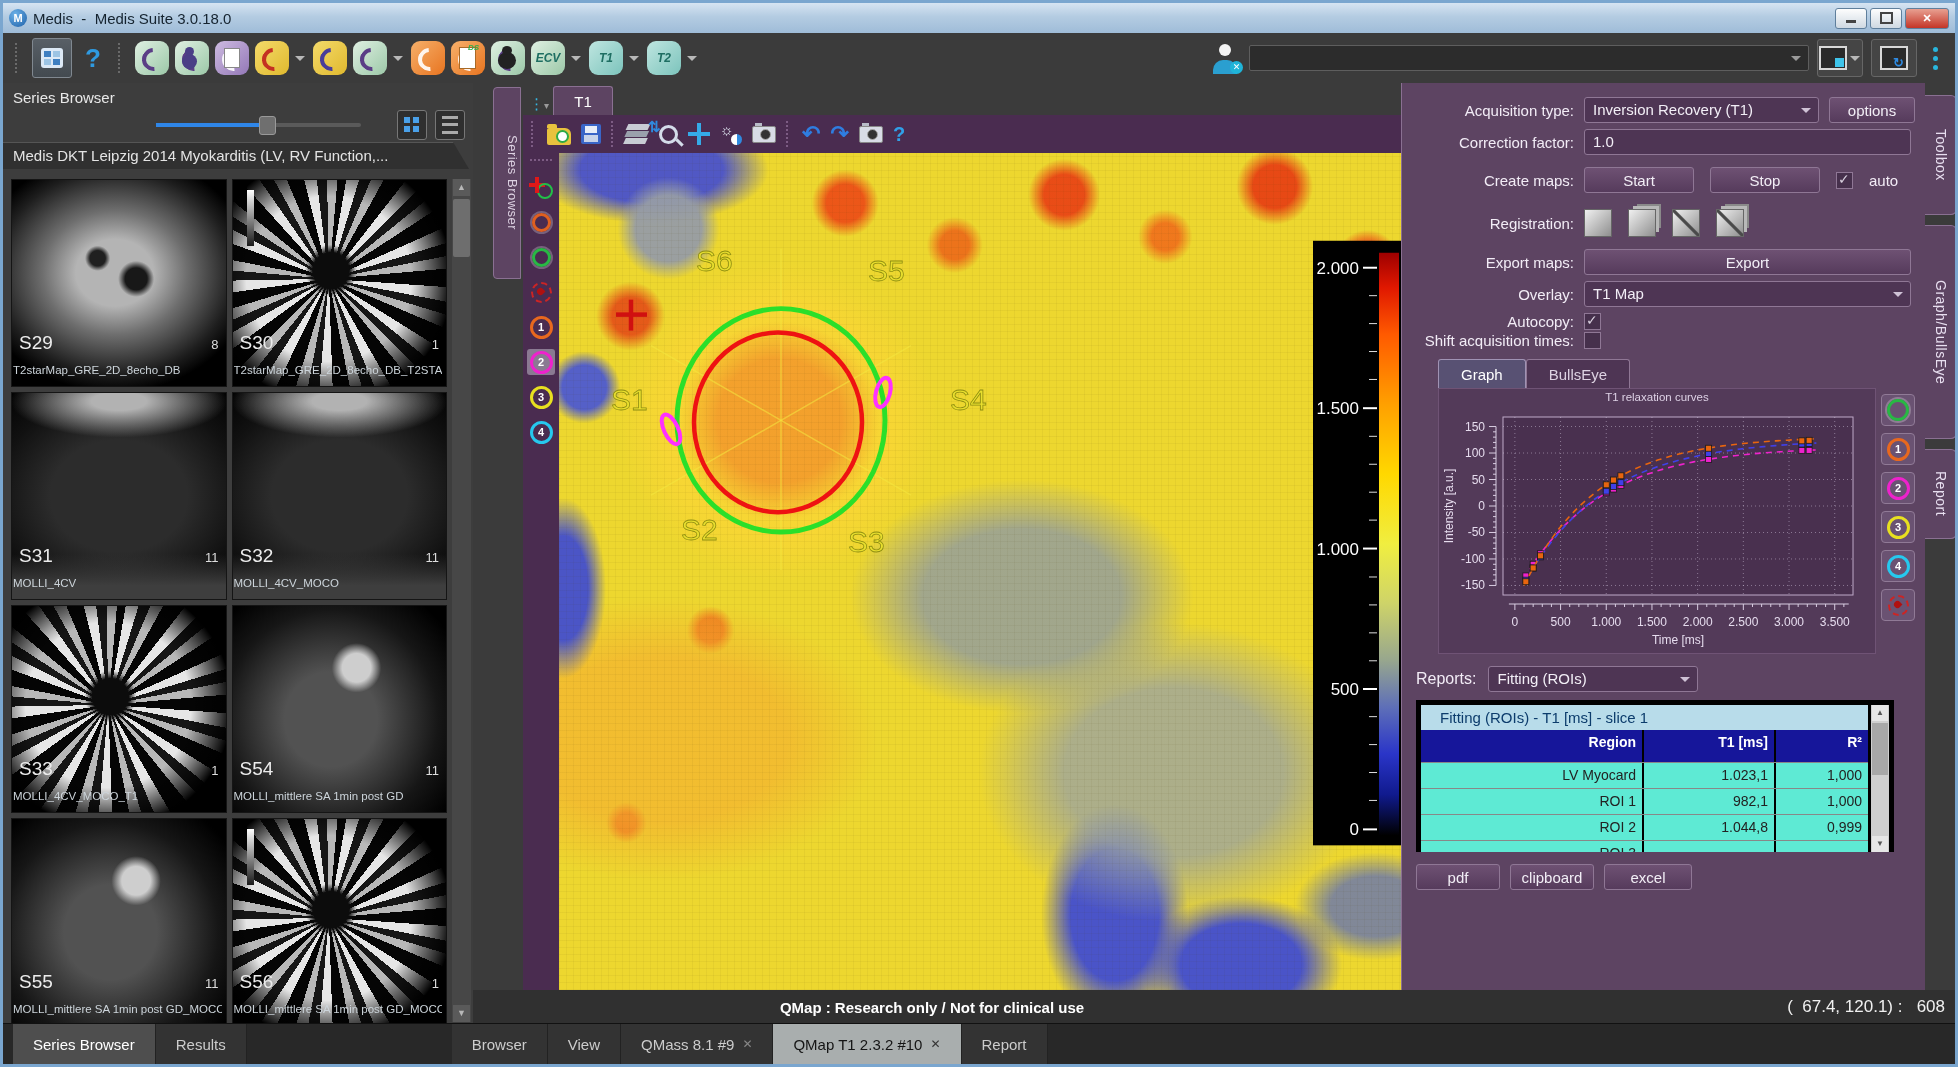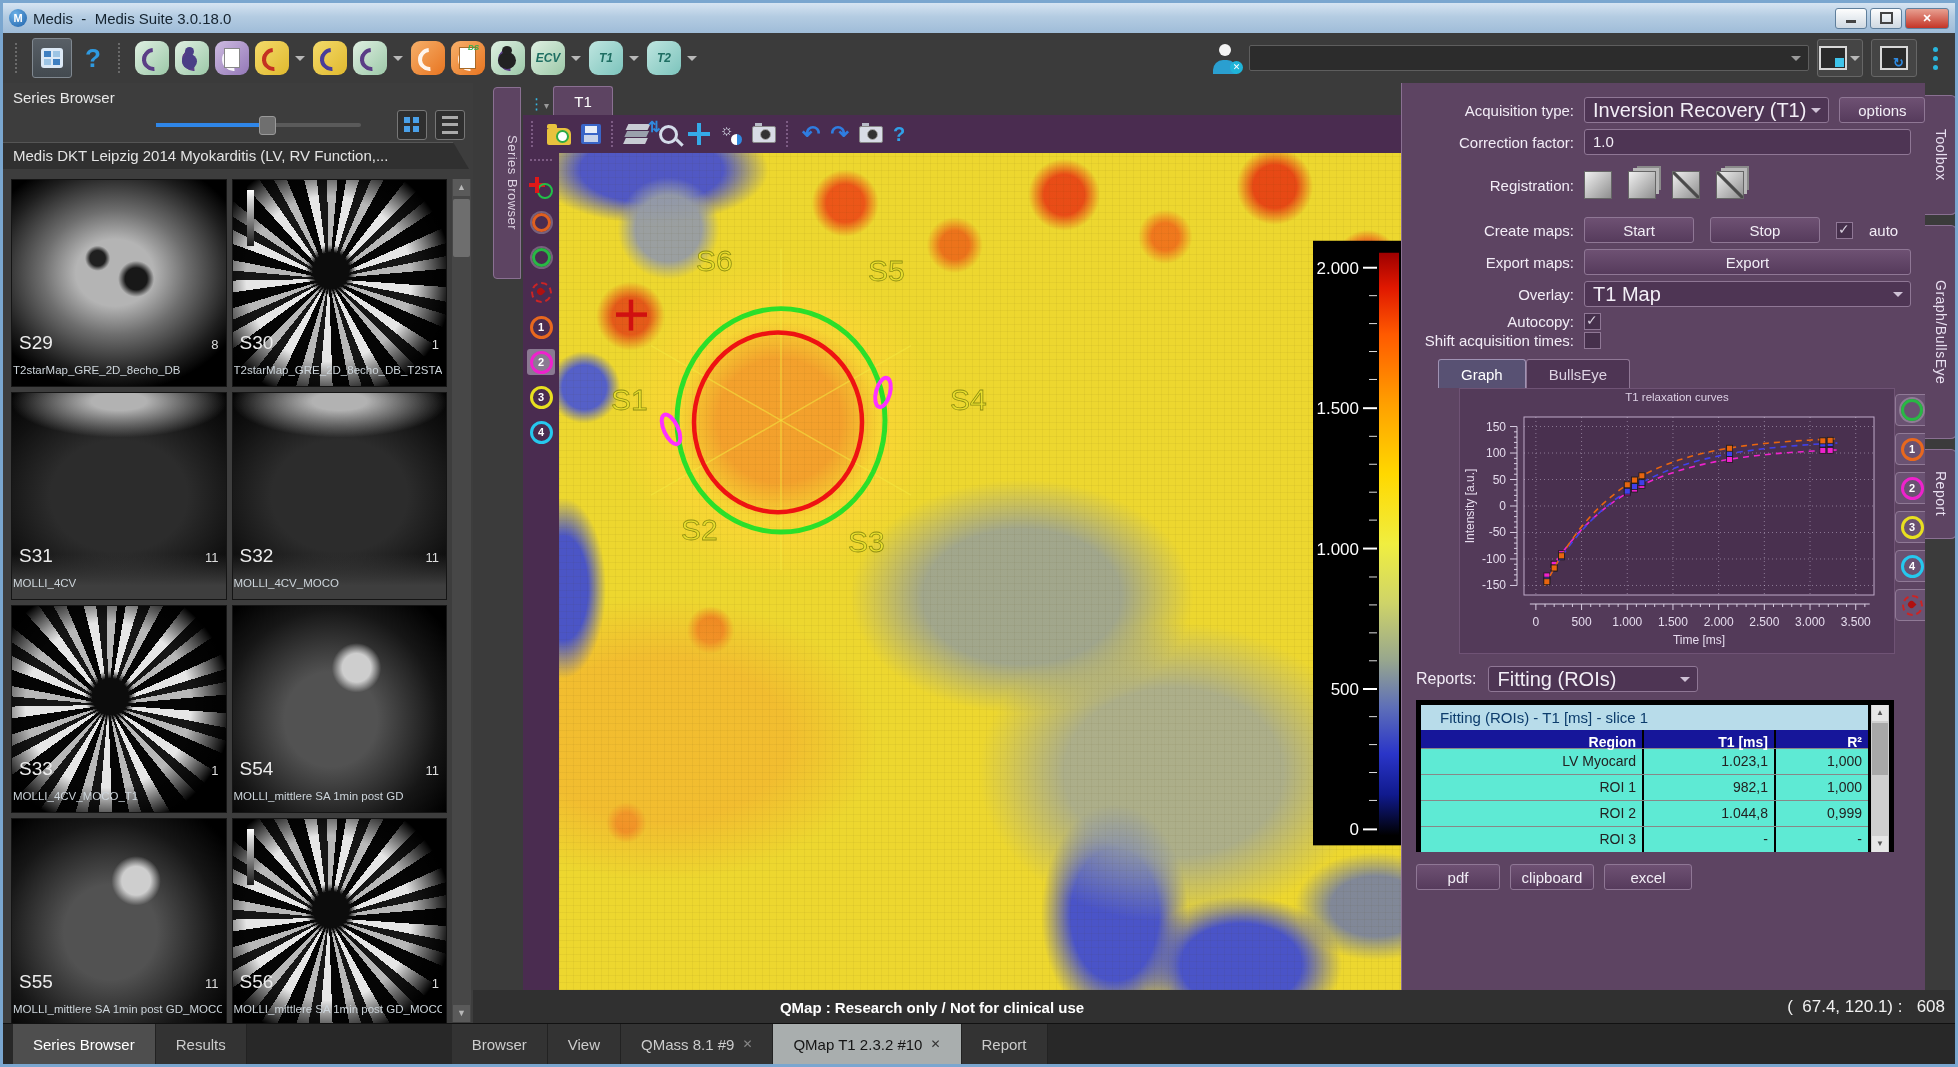--- a/index.html
+++ b/index.html
@@ -159,44 +159,44 @@
       radial-gradient(ellipse 110px 75px at 81% 97%,#4a54c8 0 55%,transparent 92%),
       radial-gradient(ellipse 90px 60px at 97% 90%,rgba(110,122,170,.85) 0 50%,transparent 90%),
       radial-gradient(ellipse 230px 150px at 12% 70%,rgba(246,168,48,.55) 0 55%,transparent 95%),
       radial-gradient(circle 28px at 18% 57%,rgba(238,98,26,.7) 0 45%,transparent 85%),
       radial-gradient(circle 24px at 8% 80%,rgba(236,70,22,.6) 0 40%,transparent 85%);}
   .overlaysvg{position:absolute;inset:0;width:100%;height:100%;}
   
   .rightpanel{position:absolute;left:1398px;top:80px;width:524px;bottom:74px;background:#5d4462;border-left:1px solid #8a7092;box-sizing:border-box;padding-top:8px;overflow:hidden;}
   .row{display:grid;grid-template-columns:172px 1fr;gap:10px;align-items:center;margin:6px 10px 6px 0;}
   .rlabel{text-align:right;color:#f2ecf6;font-size:15px;}
-  .combo{position:relative;height:26px;background:#4e3554;border:1px solid #8f7795;border-radius:3px;color:#f2eef6;font-size:20px;line-height:24px;padding:0 22px 0 8px;box-sizing:border-box;white-space:nowrap;overflow:hidden;}
+  .combo{position:relative;height:26px;background:#4e3554;border:1px solid #8f7795;border-radius:3px;color:#f2eef6;font-size:15px;line-height:24px;padding:0 22px 0 8px;box-sizing:border-box;white-space:nowrap;overflow:hidden;}
   .combo::after{content:'';position:absolute;right:7px;top:10px;border:5px solid transparent;border-top-color:#cfc2d6;}
   .tinput{height:26px;background:#4e3554;border:1px solid #8f7795;border-radius:3px;color:#f2eef6;font-size:15px;line-height:24px;padding:0 8px;box-sizing:border-box;}
   .pbtn{height:26px;background:linear-gradient(#6e5173,#563b5c);border:1px solid #8f7795;border-radius:3px;color:#f2eef6;font-size:15px;display:inline-flex;align-items:center;justify-content:center;padding:0 14px;box-sizing:border-box;}
   .reg{width:26px;height:26px;background:linear-gradient(135deg,#f0f0f0,#8f8f8f);border:1px solid #666;position:relative;display:inline-block;}
   .reg.stack{box-shadow:4px -4px 0 -1px #b8b8b8,7px -7px 0 -2px #8a8a8a;}
   .reg.slash::after{content:'';position:absolute;inset:0;background:linear-gradient(45deg,transparent 44%,#4a4a4a 47% 53%,transparent 56%);}
   .cb{width:15px;height:15px;background:#46304c;border:1px solid #8f7795;display:inline-block;position:relative;}
   .cb.on::after{content:'✓';position:absolute;left:1px;top:-2px;color:#d8d0de;font-size:14px;}
   .gtabs{display:flex;margin:10px 0 0 36px;}
   .gtab{height:28px;padding:0 22px;display:flex;align-items:center;font-size:15px;border:1px solid #8f7795;border-bottom:none;border-radius:3px 3px 0 0;}
   .gtab.active{background:#585173;color:#fff;border-color:#a093b4;}
   .gtab.idle{background:#4e3554;color:#ddd2e2;}
-  .chartwrap{display:flex;margin-left:57px;}
+  .chartwrap{display:flex;margin-left:36px;}
   .chartpanel{width:436px;background:#533a59;border:1px solid #6f5375;padding:2px 0;}
   .charttitle{text-align:center;font-size:11.5px;color:#ded2e6;height:16px;}
   .sidecol{width:44px;display:flex;flex-direction:column;align-items:center;gap:7px;padding-top:6px;}
   .sbtn{width:32px;height:30px;background:#6a5272;border:1px solid #907a96;border-radius:4px;display:flex;align-items:center;justify-content:center;}
   .reportsrow{display:flex;align-items:center;gap:12px;margin:12px 0 8px 14px;}
   .reportsrow .rlabel2{color:#f2ecf6;font-size:16px;}
   .tablebox{position:relative;margin-left:14px;width:478px;height:152px;background:#000;padding:5px;box-sizing:border-box;overflow:hidden;}
   .tbl{position:absolute;left:5px;top:5px;right:26px;bottom:0;overflow:hidden;}
   .tbl-title{height:25px;background:#b8dcea;color:#0c3c6c;font-size:15px;line-height:25px;padding-left:19px;}
-  .tbl-head{display:flex;height:18px;background:#16169a;color:#fff;font-weight:bold;font-size:14px;line-height:25px;}
+  .tbl-head{display:flex;height:32px;background:#16169a;color:#fff;font-weight:bold;font-size:14px;line-height:25px;}
   .tbl-row{display:flex;height:25px;background:#5eead4;color:#222;font-size:14px;line-height:25px;border-top:1px solid #888;}
   .c-region{flex:1;text-align:right;padding-right:6px;border-right:2px solid #000;}
   .c-t1{width:132px;text-align:right;padding-right:6px;border-right:2px solid #000;box-sizing:border-box;}
   .c-r2{width:86px;text-align:right;padding-right:6px;box-siz:border-box;}
   .tscroll{position:absolute;right:5px;top:5px;bottom:0;width:18px;background:#cfcfcf;}
   .tscroll .b{position:absolute;left:1px;right:1px;height:16px;background:#e6e6e6;color:#555;font-size:8px;text-align:center;line-height:16px;}
   .tscroll .b.dn{bottom:0;}
   .tscroll .th{position:absolute;left:1px;right:1px;top:18px;height:52px;background:#a8a8a8;}
   .exportrow{display:flex;gap:10px;margin:12px 0 0 14px;}
   
@@ -505,36 +505,36 @@
       <div class="rlabel">Acquisition type:</div>
       <div style="display:flex;gap:10px;">
         <div class="combo" style="flex:1;">Inversion Recovery (T1)</div>
         <div class="pbtn" style="width:86px;">options</div>
       </div>
     </div>
     <div class="row">
       <div class="rlabel">Correction factor:</div>
       <div class="tinput" style="margin-right:4px;">1.0</div>
     </div>
+    <div class="row" style="margin-top:12px;">
+      <div class="rlabel">Create maps:</div>
+      <div style="display:flex;gap:16px;align-items:center;">
+        <div class="pbtn" style="width:110px;">Start</div>
+        <div class="pbtn" style="width:110px;">Stop</div>
+        <span class="cb on"></span>
+        <span style="color:#f2ecf6;font-size:15px;">auto</span>
+      </div>
+    </div>
     <div class="row" style="margin-top:10px;">
       <div class="rlabel">Registration:</div>
       <div style="display:flex;gap:16px;padding:6px 0;">
         <div class="reg"></div>
         <div class="reg stack"></div>
         <div class="reg slash"></div>
         <div class="reg stack slash"></div>
-      </div>
-    </div>
-    <div class="row" style="margin-top:12px;">
-      <div class="rlabel">Create maps:</div>
-      <div style="display:flex;gap:16px;align-items:center;">
-        <div class="pbtn" style="width:110px;">Start</div>
-        <div class="pbtn" style="width:110px;">Stop</div>
-        <span class="cb on"></span>
-        <span style="color:#f2ecf6;font-size:15px;">auto</span>
       </div>
     </div>
     <div class="row">
       <div class="rlabel">Export maps:</div>
       <div class="pbtn" style="margin-right:4px;">Export</div>
     </div>
     <div class="row">
       <div class="rlabel">Overlay:</div>
       <div class="combo" style="margin-right:4px;">T1 Map</div>
     </div>

